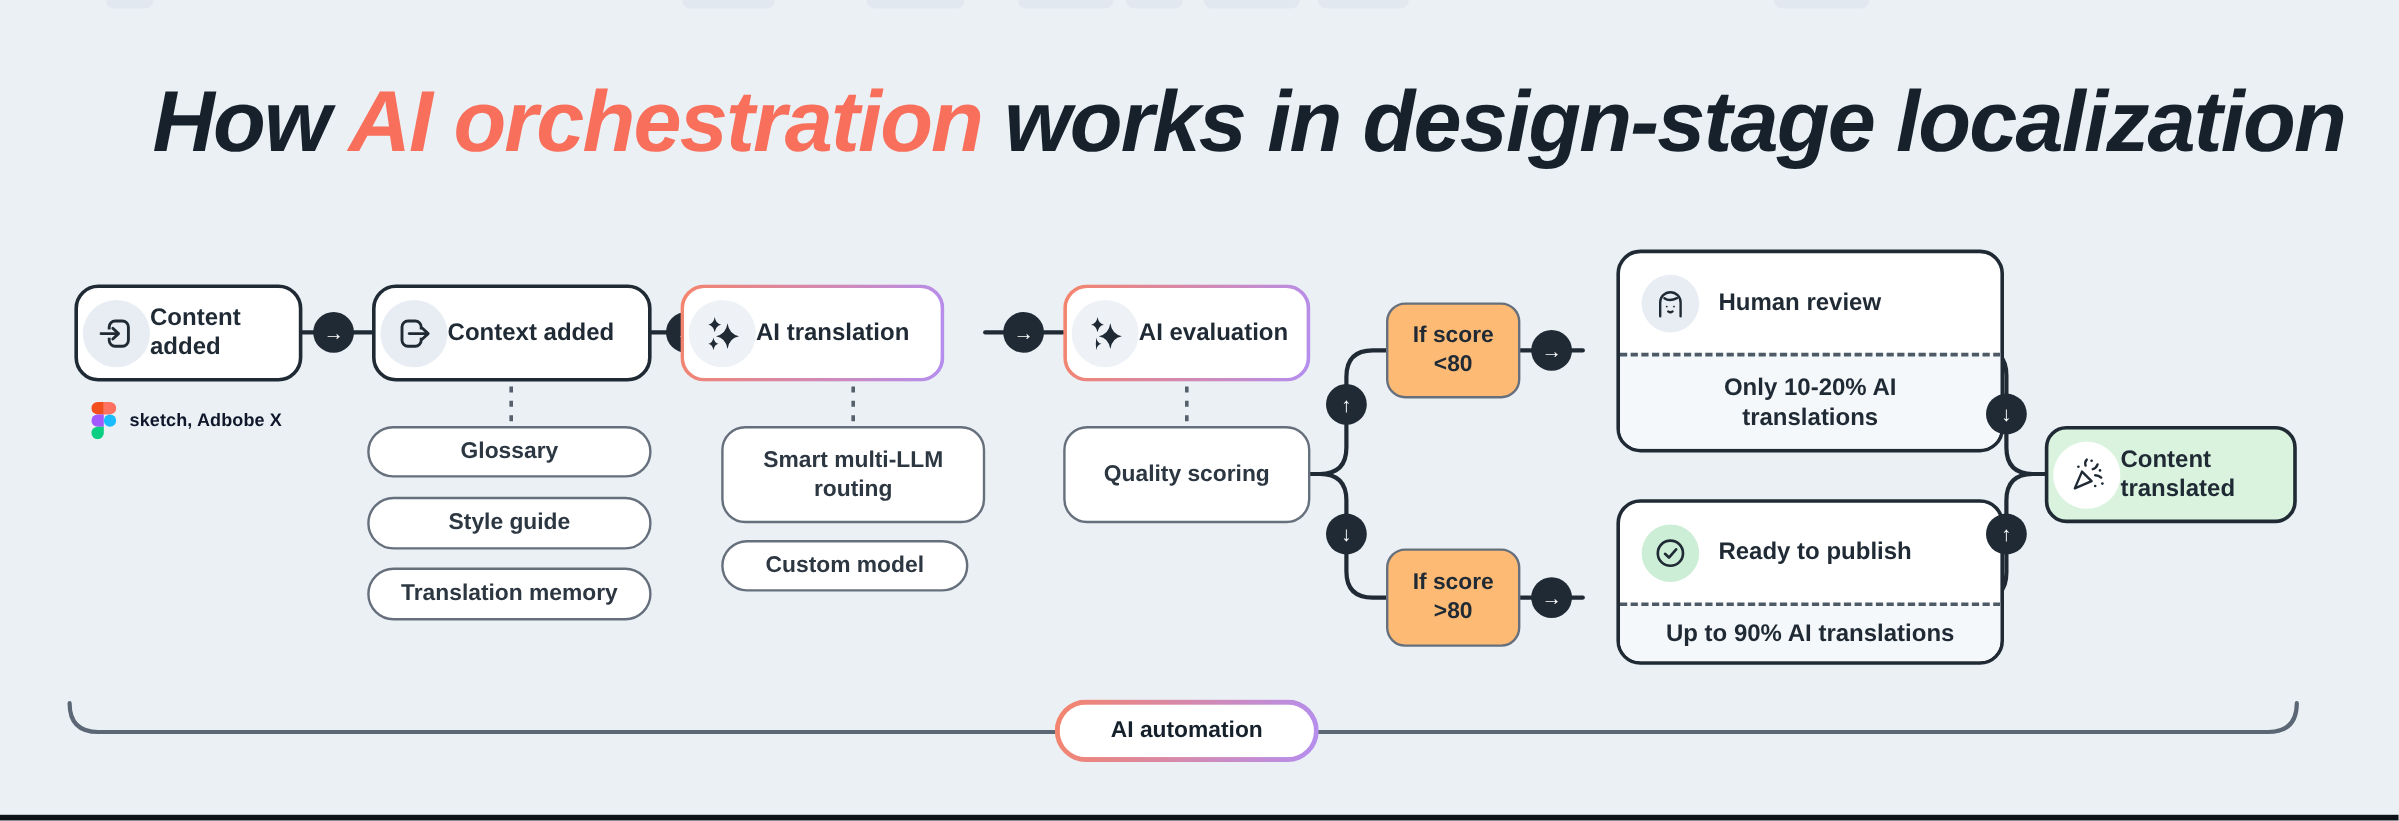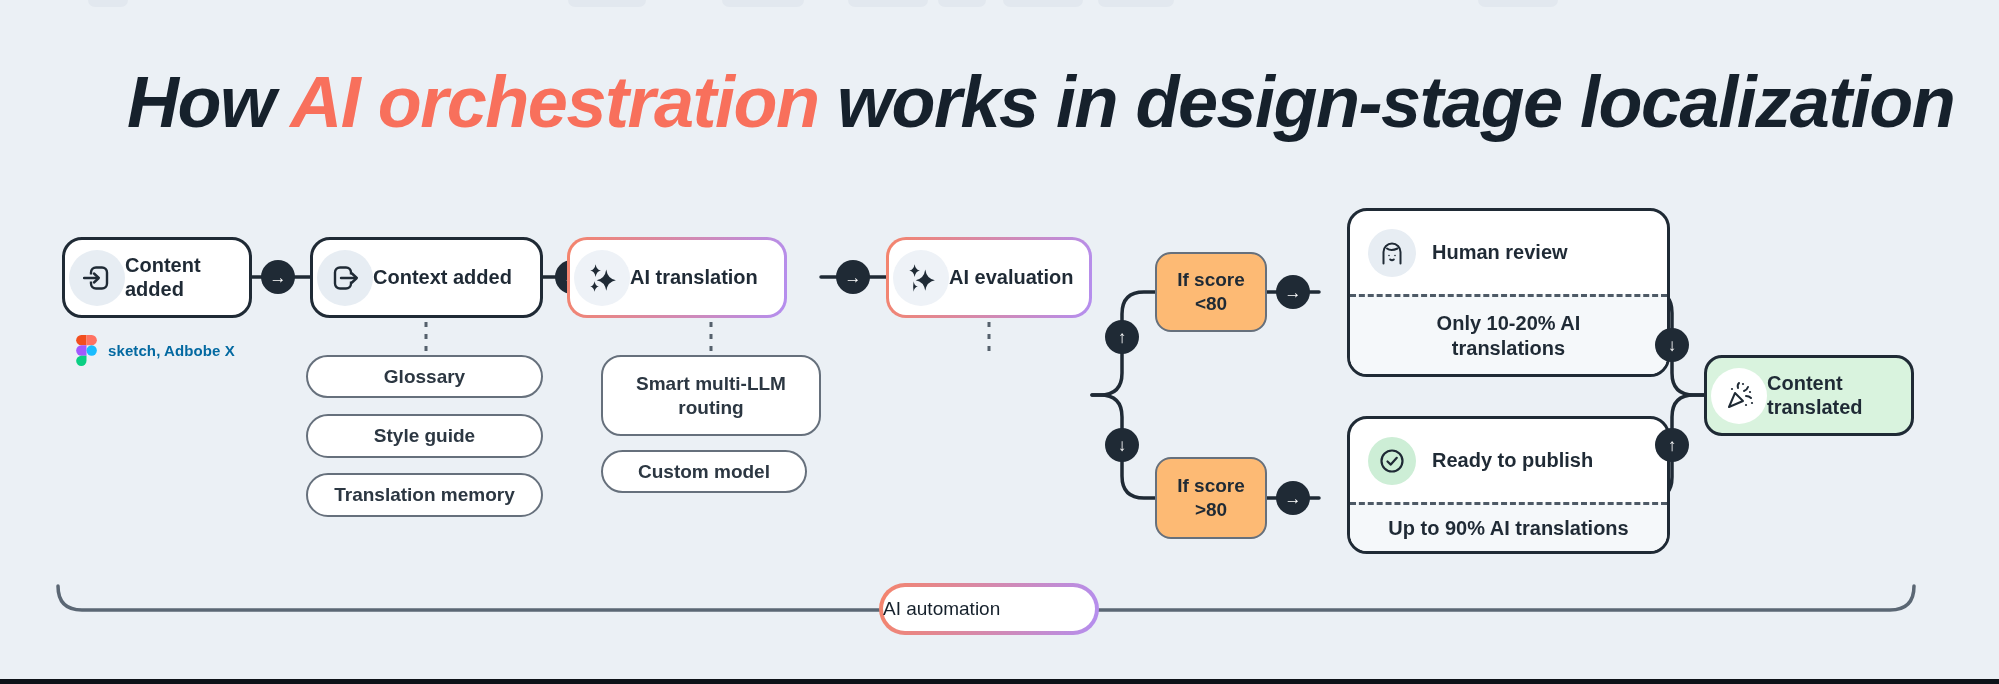--- a/index.html
+++ b/index.html
@@ -67,25 +67,25 @@
     width:34px;height:34px;border-radius:50%;background:#1f2a35;color:#fff;
     display:flex;align-items:center;justify-content:center;
     font-size:17px;font-weight:700;line-height:1;
   }
   
   .auto-pill{
     box-sizing:border-box;border-radius:28px;
     border:4px solid transparent;
     background:linear-gradient(#fff,#fff) padding-box,
                linear-gradient(100deg,#f5846b,#b48ef0) border-box;
-    display:flex;align-items:center;justify-content:flex-start;
-    font-size:19px;font-weight:400;color:#16212c;
+    display:flex;align-items:center;justify-content:center;
+    font-size:19px;font-weight:700;color:#16212c;
   }
   .caption{display:flex;align-items:center;gap:11px;}
-  .caption-text{font-size:15px;font-weight:700;color:#0369a1;letter-spacing:0.1px;}
+  .caption-text{font-size:15px;font-weight:700;color:#0f172a;letter-spacing:0.1px;}
   .top-tab{background:#e2e8ef;border-radius:0 0 8px 8px;height:7px;}
   .bottom-bar{left:0;top:679px;width:1999px;height:5px;background:#0d1218;}
 </style>
 </head>
 <body>
 
 <div class="stage">
 
   <div class="abs top-tab" style="left:88px;top:0;width:40px"></div>
   <div class="abs top-tab" style="left:568px;top:0;width:78px"></div>
@@ -199,20 +199,23 @@
     <span class="icon-circle lite">
       <svg width="32" height="32" viewBox="0 0 30 30" fill="#1f2a35">
         <path d="M19 7 Q20.3 15.7 28 17 Q20.3 18.3 19 27 Q17.7 18.3 10 17 Q17.7 15.7 19 7 Z"></path>
         <path d="M9 2 Q9.8 7.2 14 8 Q9.8 8.8 9 14 Q8.2 8.8 4 8 Q8.2 7.2 9 2 Z"></path>
         <path d="M8 18 Q8.7 22.3 12 23 Q8.7 23.7 8 28 Q7.3 23.7 8 18 Z"></path>
       </svg>
     </span>
     <span class="node-label">AI evaluation</span>
   </div>
 
+  <div class="abs pill" style="left:886px;top:355px;width:206px;height:81px;border-radius:20px">
+      <span style="max-width:150px">Quality scoring</span>
+    </div>
 
   <div class="abs dot" style="left:1105px;top:320px">
       <span>↑</span>
     </div>
   <div class="abs dot" style="left:1105px;top:428px">
       <span>↓</span>
     </div>
 
   <div class="abs ifbox" style="left:1155px;top:252px;width:112px;height:80px">
       <span style="max-width:85px">If score &lt;80</span>

